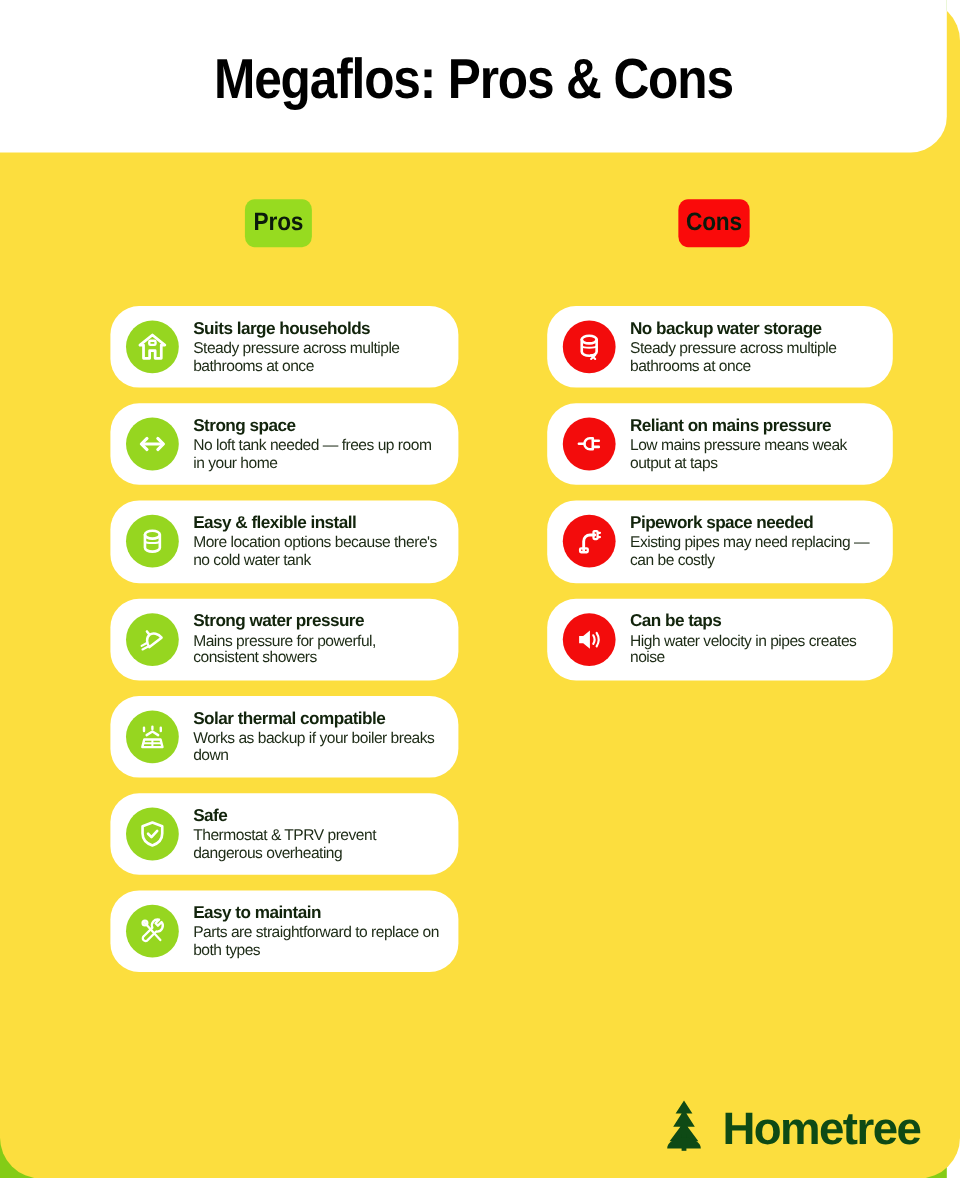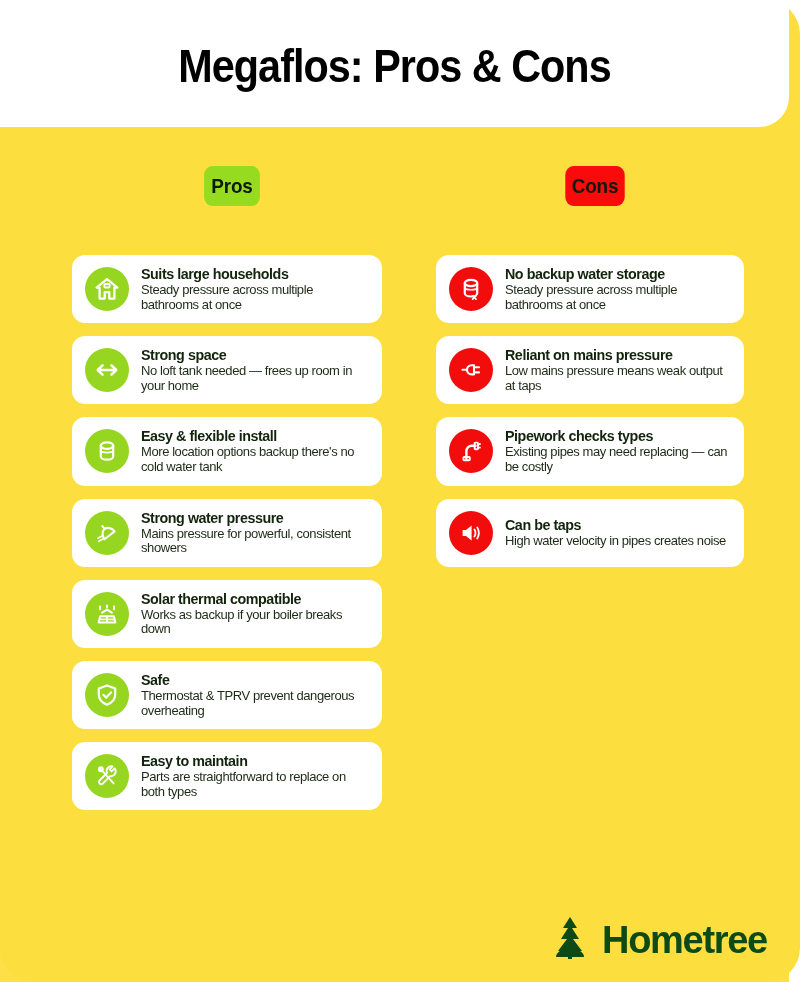--- a/index.html
+++ b/index.html
@@ -11,21 +11,21 @@
     width: 800px;
     height: 982px;
     font-family: "Liberation Sans", sans-serif;
     overflow: hidden;
   }
 
   .poster {
     position: relative;
     width: 789px;
     height: 982px;
-    background: #fde047;
+    background: #84cc16;
     box-sizing: border-box;
     padding-left: 26px;
   }
 
   
   .yellow-panel {
     position: absolute;
     left: 0;
     top: 0;
     width: 800px;
@@ -107,25 +107,26 @@
     top: 128px;
   }
   .col-pros { left: 72px;  width: 310px; }
   .col-cons { left: 436px; width: 308px; }
 
   .card {
     position: relative;
     display: flex;
     align-items: center;
     background: #ffffff;
-    border-radius: 13px;
+    border-radius: 24px;
     box-sizing: border-box;
     padding: 11px 14px 11px 13px;
     margin-bottom: 13px;
     min-height: 68px;
+    margin-left: 20px;
   }
 
   .icon-badge {
     flex: 0 0 auto;
     width: 44px;
     height: 44px;
     border-radius: 50%;
     display: flex;
     align-items: center;
     justify-content: center;
@@ -228,21 +229,21 @@
       <div class="card">
         <div class="icon-badge green">
           <svg width="26" height="26" viewBox="0 0 26 26">
             <path d="M6.8 7.6 v10.8 c0 1.9 2.8 3.3 6.2 3.3 s6.2 -1.4 6.2 -3.3 V7.6" fill="none" stroke="#ffffff" stroke-width="2.2" stroke-linecap="round"></path>
             <ellipse cx="13" cy="7.6" rx="6.2" ry="3.3" fill="none" stroke="#ffffff" stroke-width="2.2"></ellipse>
             <path d="M7.0 13.4 c1.3 1.5 10.7 1.5 12 0" fill="none" stroke="#ffffff" stroke-width="1.8" stroke-linecap="round"></path>
           </svg>
         </div>
         <div class="card-text">
           <div class="card-title">Easy &amp; flexible install</div>
-          <div class="card-desc">More location options backup there's no  cold water tank</div>
+          <div class="card-desc">More location options because there's no  cold water tank</div>
         </div>
       </div>
 
 
       <div class="card">
         <div class="icon-badge green">
           <svg width="26" height="26" viewBox="0 0 26 26">
             <g transform="rotate(-38 13 12)">
               <path d="M13 4.6 v3.0" stroke="#ffffff" stroke-width="2.1" stroke-linecap="round"></path>
               <path d="M6.6 16.2 C6.6 11.9 9.5 8.2 13 8.2 s6.4 3.7 6.4 8.0 Z" fill="none" stroke="#ffffff" stroke-width="2.1" stroke-linejoin="round"></path>
@@ -343,21 +344,21 @@
         <div class="icon-badge red">
           <svg width="26" height="26" viewBox="0 0 26 26">
             <path d="M8.4 20.6 V13.0 a5.2 5.2 0 0 1 5.2 -5.2 h4.0" fill="none" stroke="#ffffff" stroke-width="2.4" stroke-linecap="round"></path>
             <rect x="16.6" y="4.6" width="3.4" height="6.6" rx="0.8" fill="none" stroke="#ffffff" stroke-width="1.9"></rect>
             <rect x="5.4" y="19.0" width="6.4" height="3.2" rx="0.8" fill="none" stroke="#ffffff" stroke-width="1.9"></rect>
             <line x1="20.2" y1="6.0" x2="22.0" y2="6.0" stroke="#ffffff" stroke-width="1.8" stroke-linecap="round"></line>
             <line x1="20.2" y1="9.6" x2="22.0" y2="9.6" stroke="#ffffff" stroke-width="1.8" stroke-linecap="round"></line>
           </svg>
         </div>
         <div class="card-text">
-          <div class="card-title">Pipework checks types</div>
+          <div class="card-title">Pipework space needed</div>
           <div class="card-desc">Existing pipes may need replacing — can be costly</div>
         </div>
       </div>
 
       <div class="card">
         <div class="icon-badge red">
           <svg width="26" height="26" viewBox="0 0 26 26">
             <path d="M13.6 5.4 L8.0 10.0 H4.6 v6.0 H8.0 l5.6 4.6 Z" fill="#ffffff"></path>
             <path d="M16.4 9.4 q2.2 3.6 0 7.2" fill="none" stroke="#ffffff" stroke-width="1.8" stroke-linecap="round"></path>
             <path d="M19.2 7.4 q3.4 5.6 0 11.2" fill="none" stroke="#ffffff" stroke-width="1.8" stroke-linecap="round"></path>

